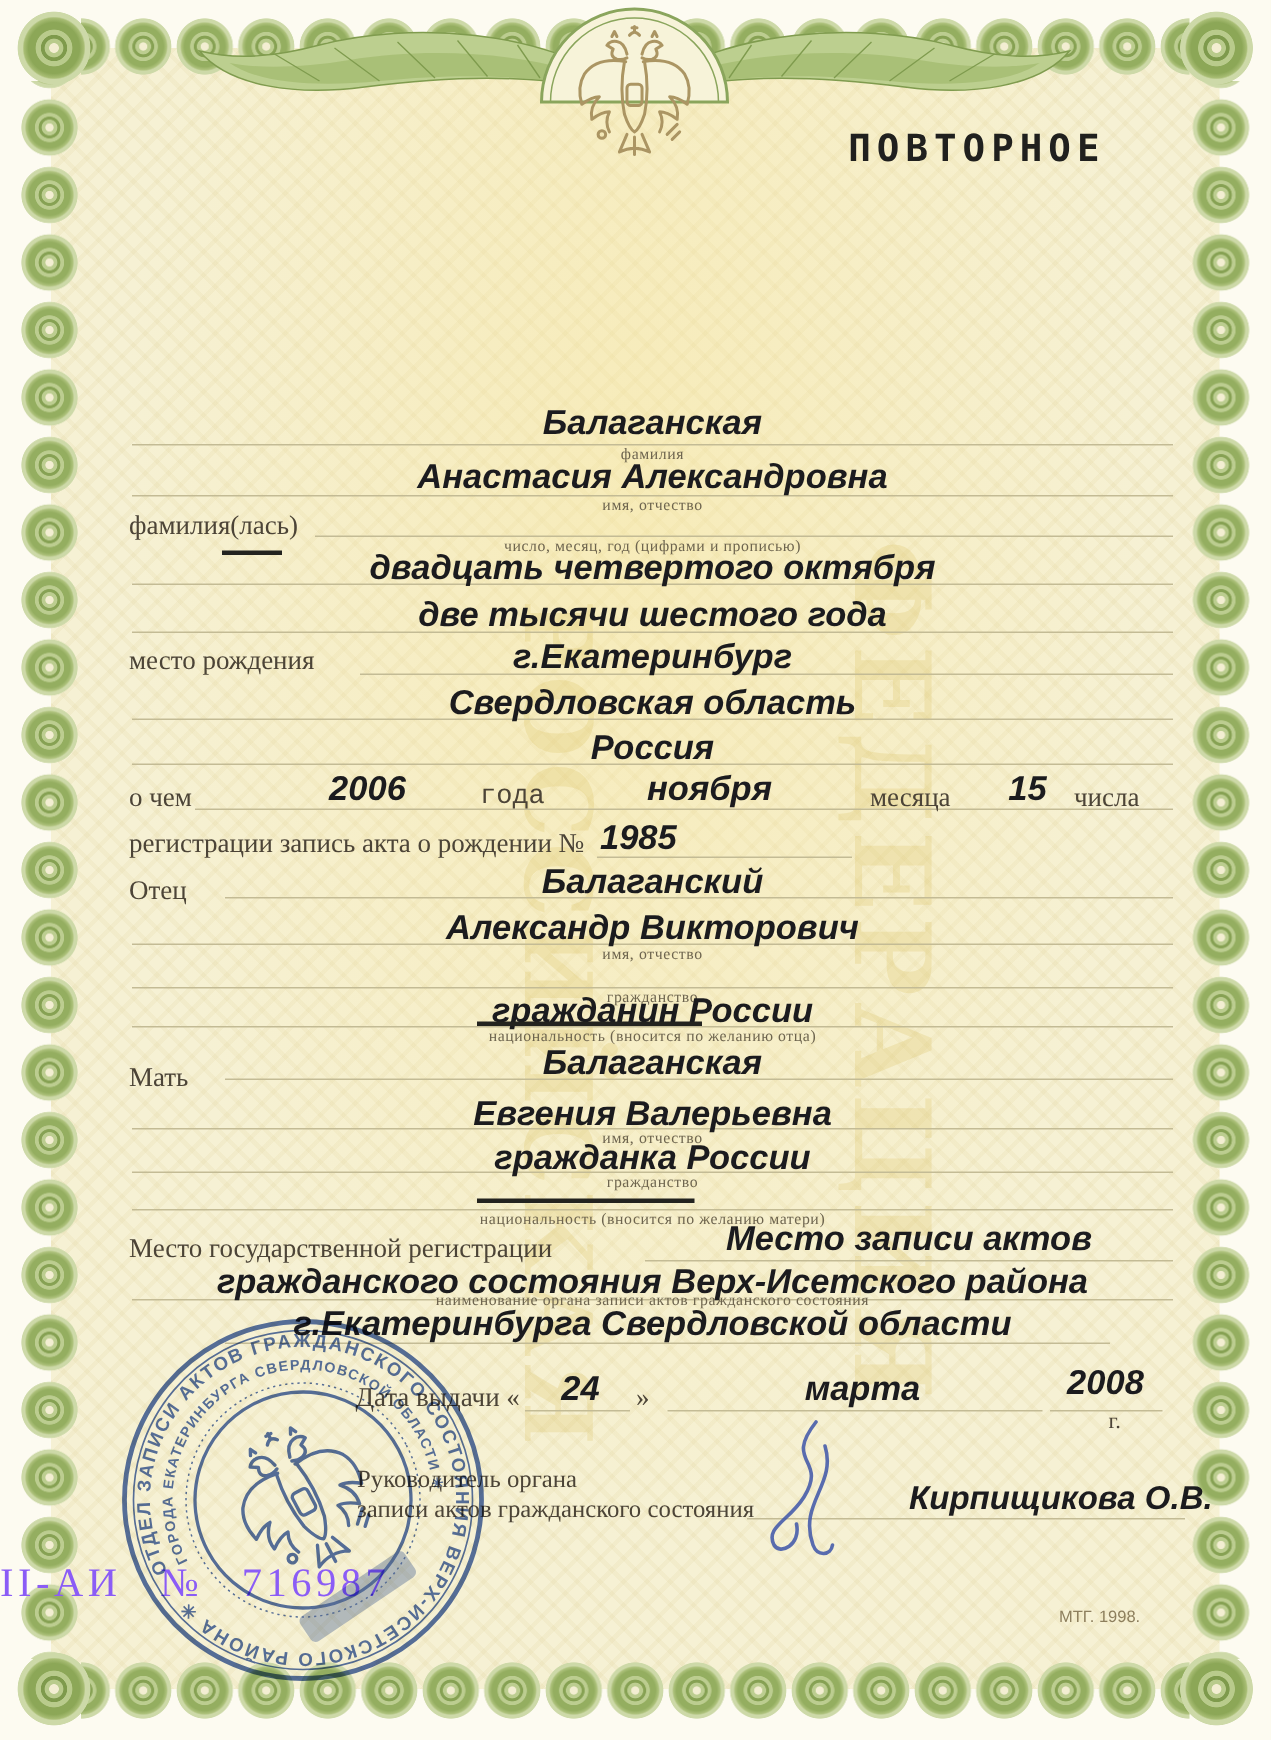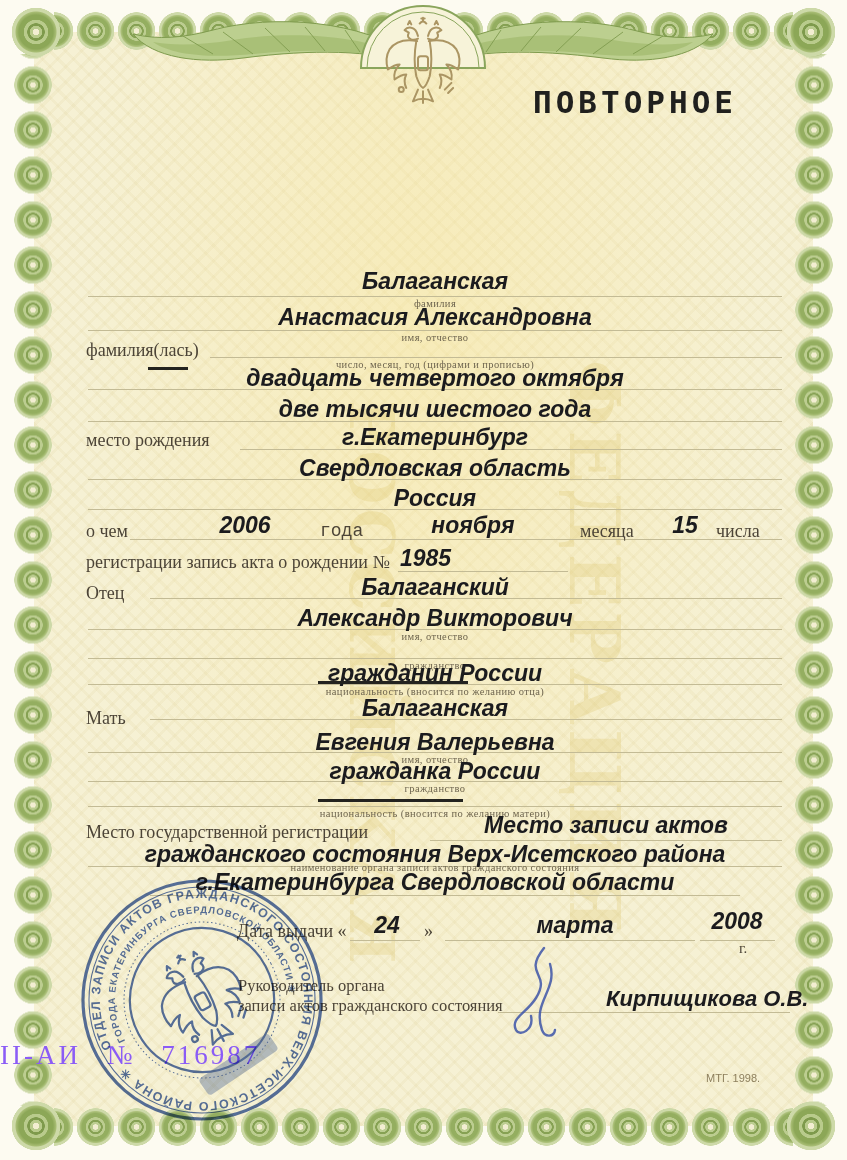--- a/index.html
+++ b/index.html
@@ -54,21 +54,21 @@
        font-style:italic;font-size:23px;line-height:26px;color:#1b1b1e;white-space:nowrap;z-index:5;}
   .val.c{left:88px;right:65px;text-align:center;}
   .lbl{position:absolute;font-family:"Liberation Serif",serif;font-size:18px;color:#4c4437;
        white-space:nowrap;z-index:5;}
   .sub{position:absolute;left:88px;right:65px;text-align:center;font-family:"Liberation Serif",serif;
        font-size:10.5px;letter-spacing:.4px;color:#6e654f;white-space:nowrap;z-index:4;}
   .rule{position:absolute;height:0;border-top:1px solid #c3bb95;z-index:3;}
   .thick{position:absolute;height:3px;background:#23231f;z-index:5;}
 
   .dup{position:absolute;top:84px;right:110px;font-family:"DejaVu Sans Mono",monospace;
-       font-weight:bold;font-size:31px;letter-spacing:4px;color:#20201e;z-index:5;}
+       font-weight:bold;font-size:25px;letter-spacing:4px;color:#20201e;z-index:5;}
   .title{position:absolute;top:140px;left:0;right:30px;text-align:center;z-index:5;
        font-family:"Liberation Serif",serif;font-weight:bold;color:#5e5546;
        font-size:34px;line-height:38px;letter-spacing:7px;}
 
   .series{position:absolute;top:1040px;left:0;right:60px;text-align:left;z-index:6;
        font-family:"Liberation Serif",serif;font-size:27px;letter-spacing:3px;
        word-spacing:16px;color:#8b5cf6;}
   .mtg{position:absolute;top:1072px;left:706px;font-family:"Liberation Sans",sans-serif;
        font-size:11px;color:#8d7f5d;z-index:5;}
 

